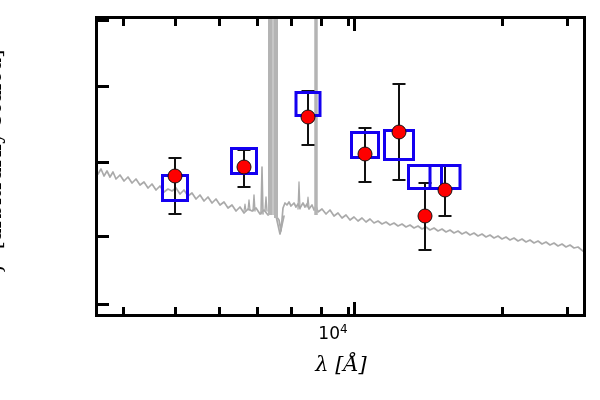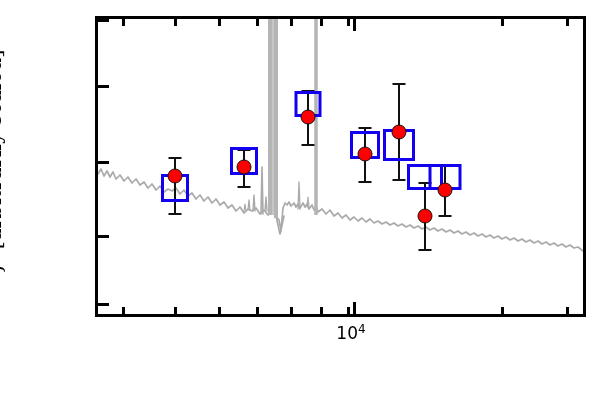--- a/index.html
+++ b/index.html
@@ -39,22 +39,23 @@
   .tick-y{position:absolute;height:2.5px;background:#000;left:0;}
   svg{display:block;}
 </style>
 </head>
 <body>
 
 <div id="fig">
 
   <div id="ytitle"><span class="it">f</span><span class="it up">ν</span><span> [arbitrarily scaled]</span></div>
 
+  <div id="xtitle"><span>λ</span>&nbsp;<span>[Å]</span></div>
 
-  <div class="xlab" style="left:351px"><span>10</span><span class="up" style="font-size:12px;vertical-align:6px">4</span></div>
+  <div class="xlab" style="left:333px"><span>10</span><span class="up" style="font-size:12px;vertical-align:6px">4</span></div>
 
 
   <div id="plotframe">
     <div id="clip">
 
       <svg width="485" height="295" viewBox="0 0 485 295" style="position:absolute;left:0;top:0">
         <g fill="none" stroke="#aaaaaa" stroke-width="1.7" stroke-linejoin="round" stroke-linecap="round">
           <path d="M0,155 L3,150 L6,157 L9,152 L12,158 L15,153 L18,160 L22,156 L26,162 L30,158
                    L34,164 L38,160 L42,166 L46,163 L50,169 L54,165 L58,171 L62,167 L66,173 L70,170
                    L74,172 L78,169 L82,175 L86,171 L90,177 L94,174 L98,180 L102,176 L106,182 L110,178

